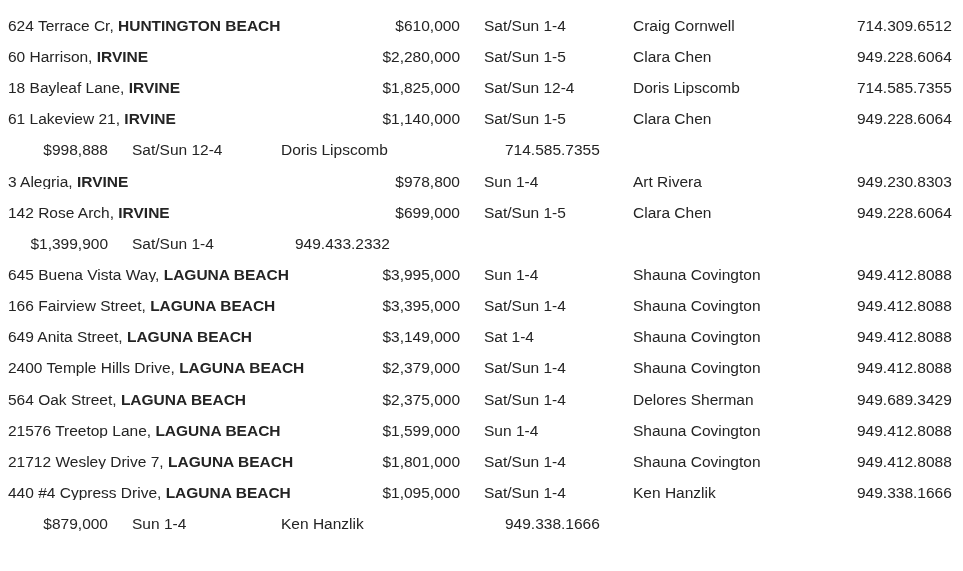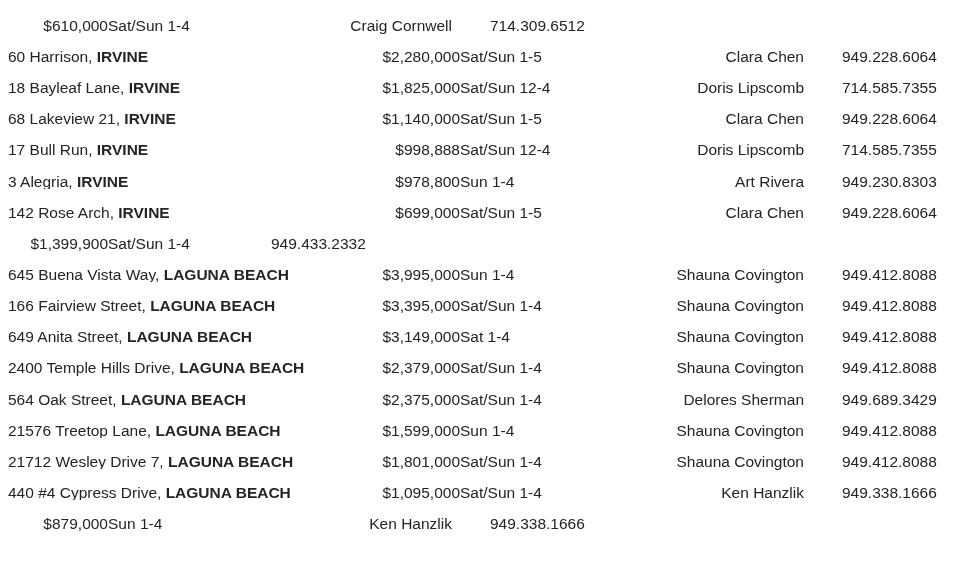--- a/index.html
+++ b/index.html
@@ -18,58 +18,58 @@
   }
   .listing-row {
     display: flex;
     align-items: center;
     height: 31.15px;
     font-size: 15.5px;
     line-height: 1;
   }
   .col-address { width: 352px; white-space: nowrap; overflow: hidden; }
   .col-price   { width: 100px; text-align: right; white-space: nowrap; }
-  .col-time    { width: 125px; white-space: nowrap; }
-  .col-agent   { width: 186px; margin-left: 33px; white-space: nowrap; text-align: right; }
+  .col-time    { width: 125px; margin-left: 24px; white-space: nowrap; }
+  .col-agent   { width: 186px; margin-left: 24px; white-space: nowrap; }
   .col-phone   { width: 112px; margin-left: 38px; white-space: nowrap; }
   .city { font-weight: bold; }
 </style>
 </head>
 <body style="color: rgb(36, 36, 36); background: rgb(255, 255, 255);">
 
 <div class="listing-table">
     <div class="listing-row">
+    <div class="col-address"><span>624 Terrace Cr,</span> <span class="city">HUNTINGTON BEACH</span></div>
     <div class="col-price">$610,000</div>
     <div class="col-time">Sat/Sun 1-4</div>
     <div class="col-agent">Craig Cornwell</div>
     <div class="col-phone">714.309.6512</div>
   </div>
     <div class="listing-row">
     <div class="col-address"><span>60 Harrison,</span> <span class="city">IRVINE</span></div>
     <div class="col-price">$2,280,000</div>
     <div class="col-time">Sat/Sun 1-5</div>
     <div class="col-agent">Clara Chen</div>
     <div class="col-phone">949.228.6064</div>
   </div>
     <div class="listing-row">
     <div class="col-address"><span>18 Bayleaf Lane,</span> <span class="city">IRVINE</span></div>
     <div class="col-price">$1,825,000</div>
     <div class="col-time">Sat/Sun 12-4</div>
     <div class="col-agent">Doris Lipscomb</div>
     <div class="col-phone">714.585.7355</div>
   </div>
     <div class="listing-row">
-    <div class="col-address"><span>68 Lakeview 21,</span> <span class="city">IRVINE</span></div>
+    <div class="col-address"><span>61 Lakeview 21,</span> <span class="city">IRVINE</span></div>
     <div class="col-price">$1,140,000</div>
     <div class="col-time">Sat/Sun 1-5</div>
     <div class="col-agent">Clara Chen</div>
     <div class="col-phone">949.228.6064</div>
   </div>
     <div class="listing-row">
-    <div class="col-address"><span>17 Bull Run,</span> <span class="city">IRVINE</span></div>
     <div class="col-price">$998,888</div>
     <div class="col-time">Sat/Sun 12-4</div>
     <div class="col-agent">Doris Lipscomb</div>
     <div class="col-phone">714.585.7355</div>
   </div>
     <div class="listing-row">
     <div class="col-address"><span>3 Alegria,</span> <span class="city">IRVINE</span></div>
     <div class="col-price">$978,800</div>
     <div class="col-time">Sun 1-4</div>
     <div class="col-agent">Art Rivera</div>

